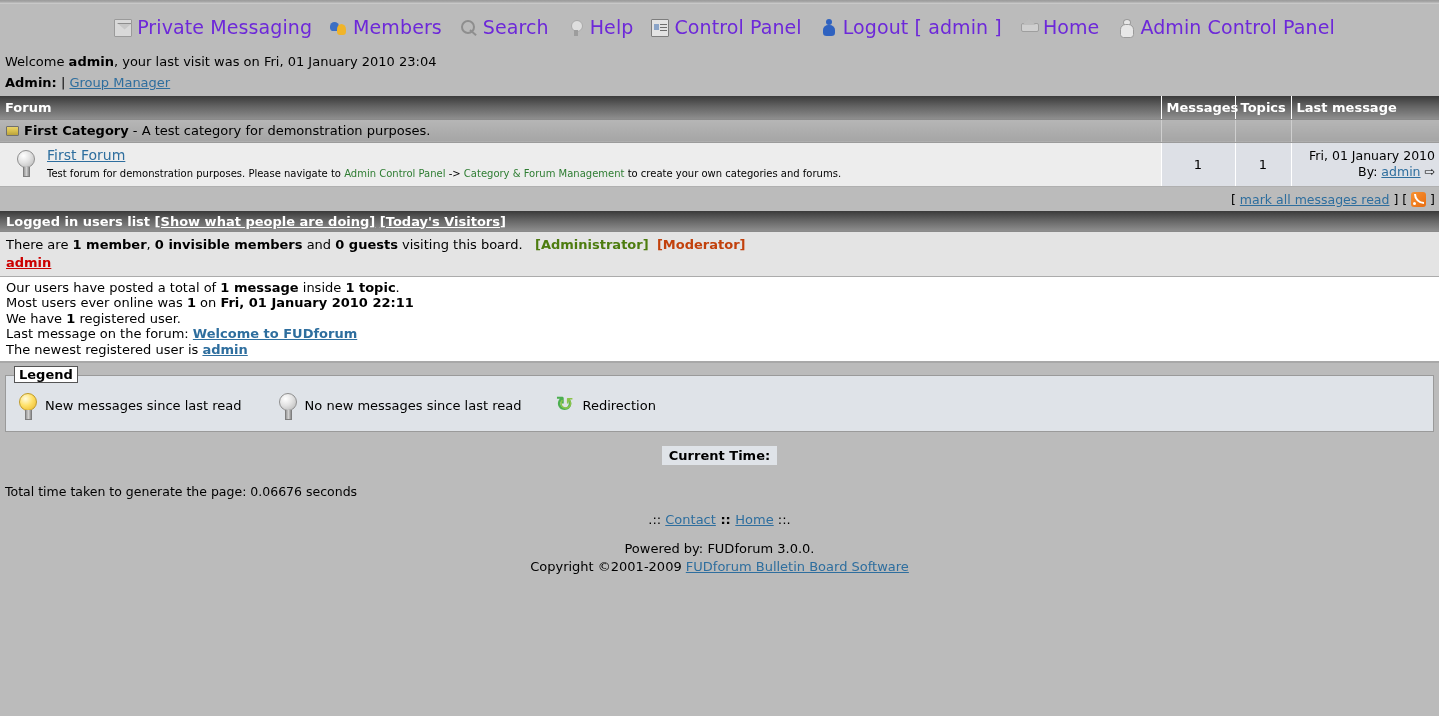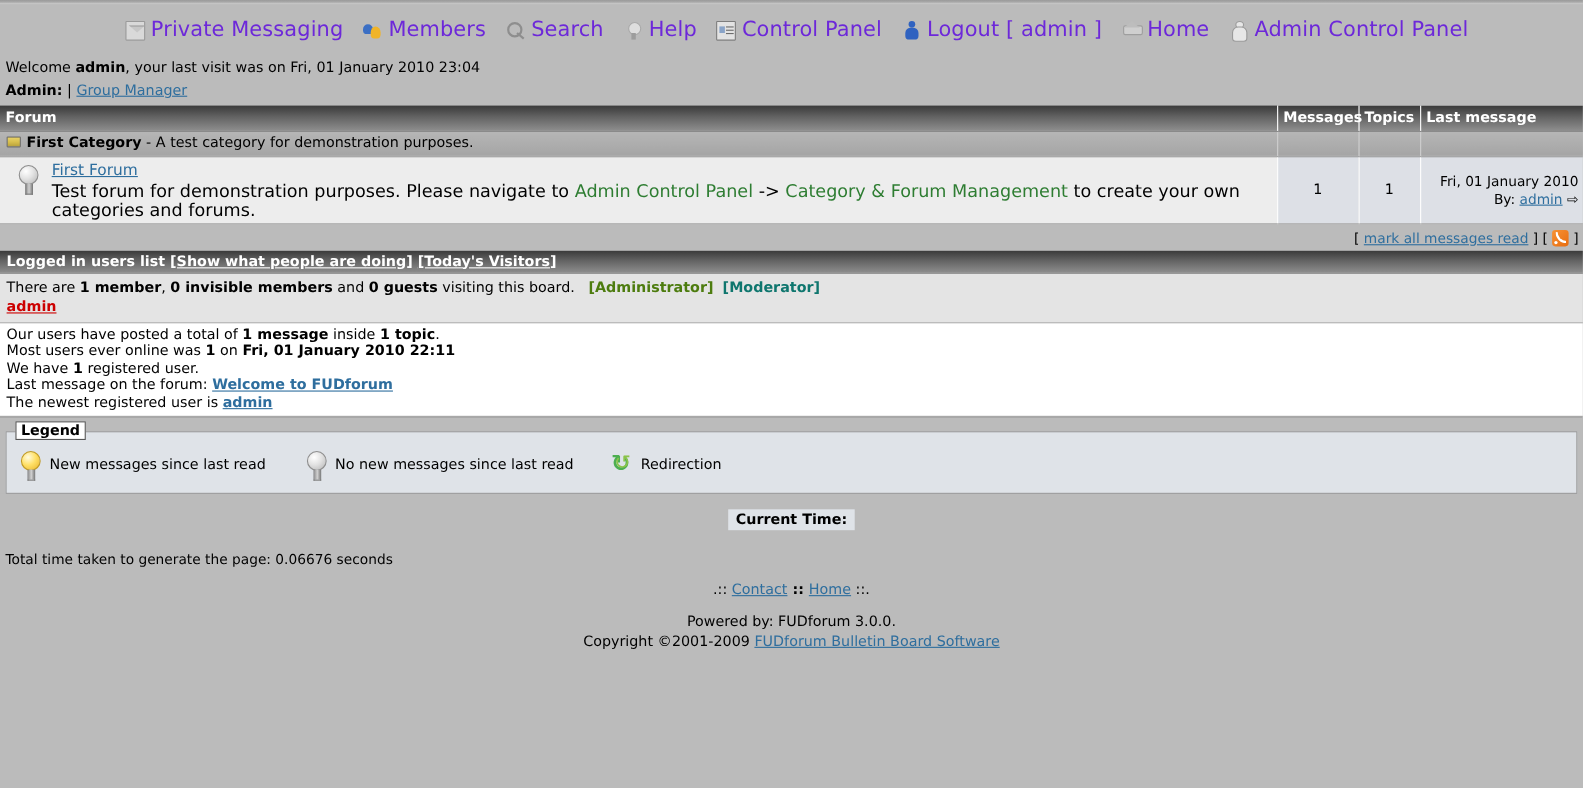--- a/index.html
+++ b/index.html
@@ -193,21 +193,21 @@
   .bulb-grey .base {
     position: absolute; left: 9px; top: 19px; width: 7px; height: 10px;
     background: linear-gradient(to right, #9b9b9b, #d0d0d0, #8d8d8d);
     border: 1px solid #7e7e7e; border-top: none;
   }
   .bulb-yellow .glass {
     background: radial-gradient(circle at 35% 30%, #fffbe0 0%, #ffe169 45%, #e8b42a 100%);
     border: 1px solid #c09b27;
   }
   .forum-link { font-size: 14px; }
-  .forum-desc { font-size: 16px; line-height: 17px; margin-top: 2px; }
+  .forum-desc { font-size: 10px; line-height: 17px; margin-top: 2px; }
   .green { color: #2e7d32; }
 
   
   .markread {
     text-align: right;
     font-size: 12.5px;
     padding: 5px 4px 4px 0;
     background: #bbbbbb;
   }
   .rss-ico {
@@ -233,21 +233,21 @@
     border-bottom: 1px solid #8a8a8a;
   }
   .bar-header a { color: #ffffff; text-decoration: underline; }
   .panel {
     background: #e4e4e4;
     padding: 4px 6px;
     border-bottom: 1px solid #ababab;
   }
   .panel .row { line-height: 18px; }
   .red { color: #4d7c0f; font-weight: bold; }
-  .green-b { color: #0f766e; font-weight: bold; }
+  .green-b { color: #c2410c; font-weight: bold; }
   .user-admin { color: #cc0000; font-weight: bold; text-decoration: underline; }
 
   .panel2 {
     background: #ffffff;
     padding: 3px 6px 4px 6px;
     border-bottom: 2px solid #a8a8a8;
   }
   .panel2 .row { line-height: 15.5px; font-size: 13px; }
 
   

